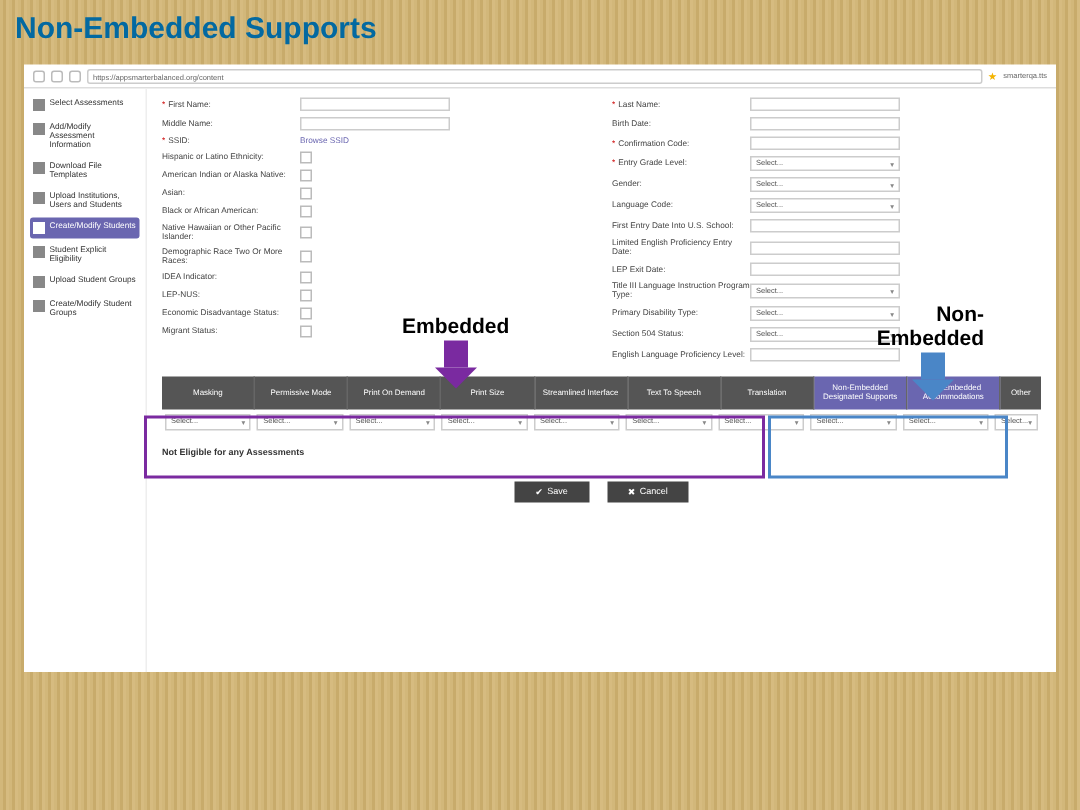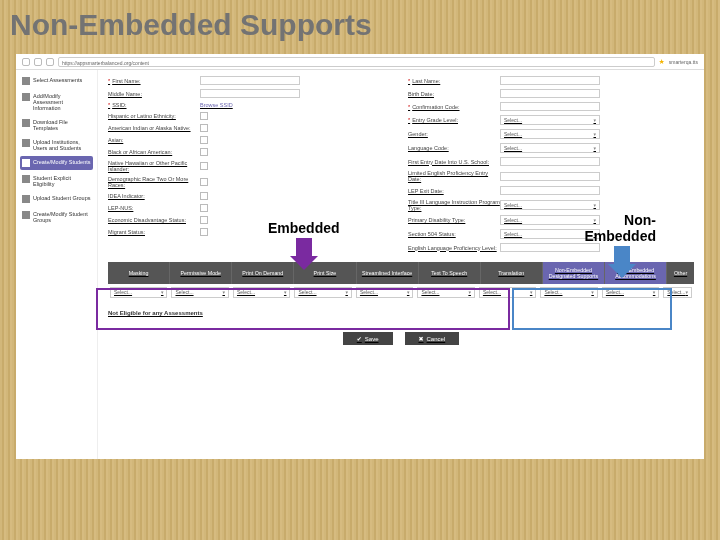--- a/index.html
+++ b/index.html
@@ -3,21 +3,21 @@
 <meta charset="utf-8">
 <style>
   * { box-sizing: border-box; margin: 0; padding: 0; }
   body {
     width: 720px; height: 540px;
     font-family: Arial, sans-serif;
     background: repeating-linear-gradient(90deg, #d2b77a 0 2px, #c8ab6b 2px 4px, #d6bb80 4px 6px);
     overflow: hidden;
   }
   .slide-title {
-    font-size: 30px; font-weight: bold; color: #737373;
+    font-size: 20px; font-weight: bold; color: #0369a1;
     padding: 8px 10px 12px 10px;
   }
   .app-frame {
     background: #fff;
     margin: 0 16px;
     width: 688px;
     height: 405px;
     position: relative;
     font-size: 6px;
     overflow: hidden;
@@ -46,21 +46,21 @@
   .side-item {
     display: flex; align-items: flex-start; gap: 3px;
     padding: 3px 2px; margin-bottom: 2px; border-radius: 2px;
   }
   .side-item.active { background: #6a66b0; color: #fff; }
   .side-ico { width: 8px; height: 8px; background: #888; flex-shrink: 0; }
   .side-item.active .side-ico { background: #fff; }
   .side-label { font-size: 5.5px; line-height: 1.1; color: #333; }
   .side-item.active .side-label { color: #fff; }
   
-  .content { flex: 1; padding: 6px 10px; position: relative; text-decoration: underline; }
+  .content { flex: 1; padding: 6px 10px; position: relative; }
   .form-area {
     display: flex; gap: 14px;
   }
   .col { flex: 1; display: flex; flex-direction: column; gap: 4px; }
   .row { display: flex; align-items: center; }
   .row .lbl { width: 92px; font-size: 5.5px; color: #444; }
   .row .req { color: #c00; margin-right: 2px; }
   .row .ctrl { flex: 1; }
   .inp {
     height: 9px; border: 1px solid #ccc; width: 100px; background: #fff;

